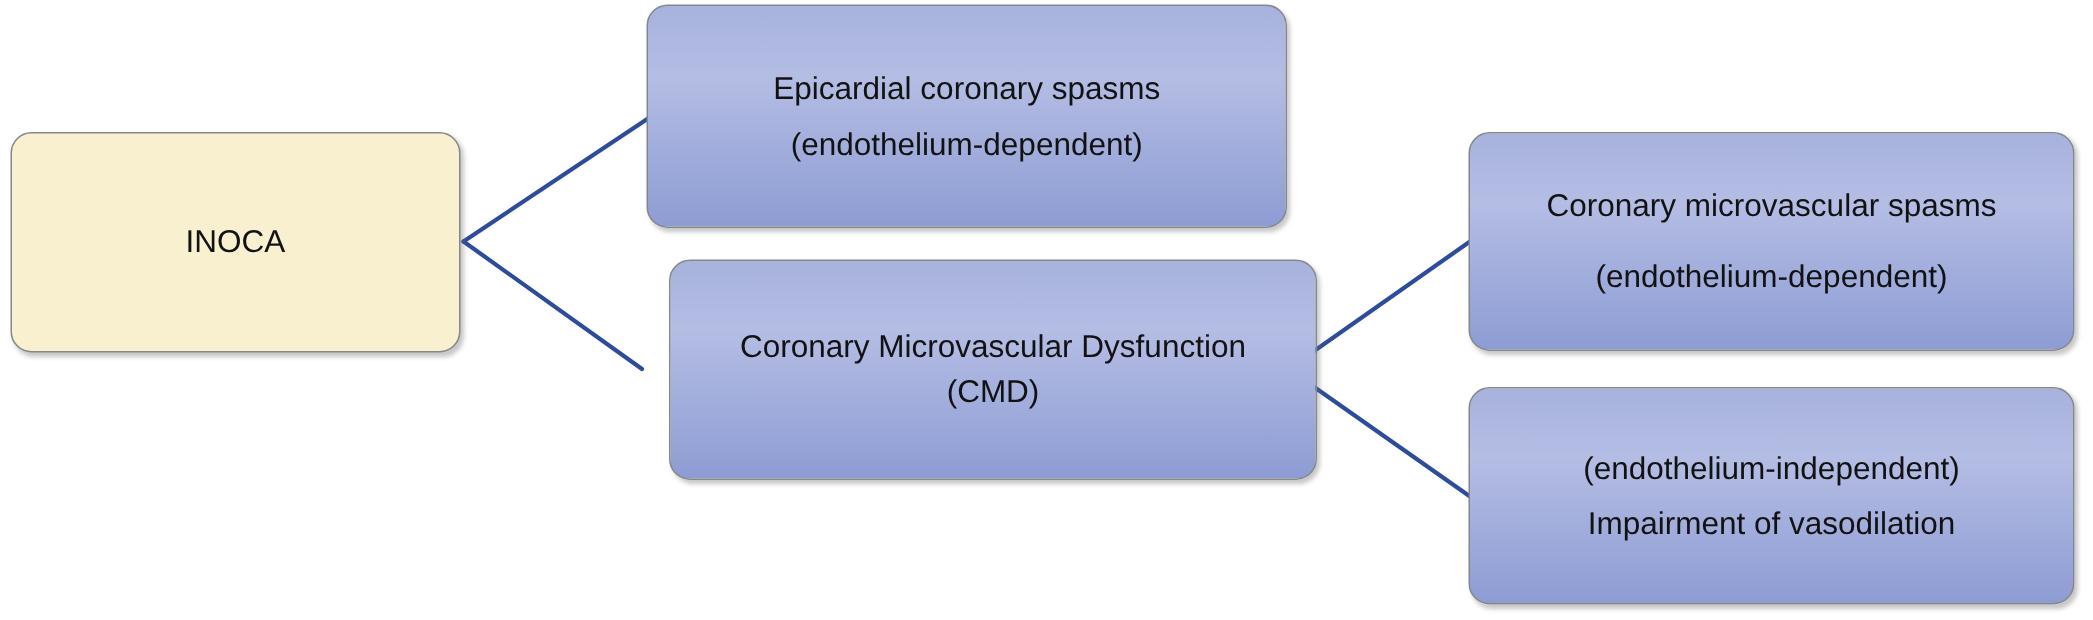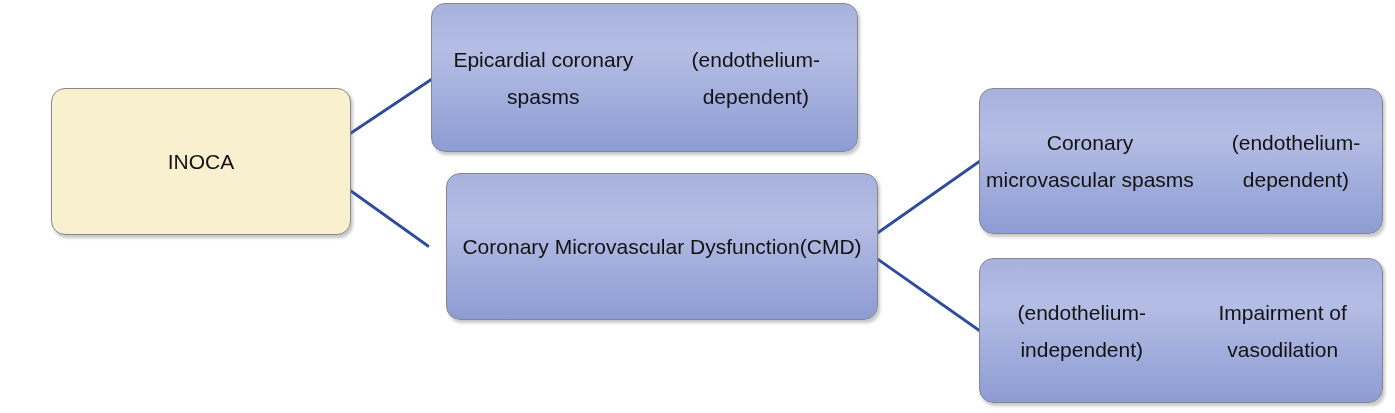--- a/index.html
+++ b/index.html
@@ -23,34 +23,34 @@
   .connectors line {
     stroke: var(--connector, #2e4c9e);
     stroke-width: 2.8;
     stroke-linecap: round;
   }
   .node {
     position: absolute;
     z-index: 1;
     box-sizing: border-box;
     display: flex;
-    flex-direction: row;
+    flex-direction: column;
     align-items: center;
     justify-content: center;
     text-align: center;
     border-radius: 14px;
     border: 1.4px solid var(--border, #85878a);
     box-shadow: 2px 2.5px 3px rgba(110,110,110,0.38);
     color: var(--text, #121212);
     font-size: 21px;
     line-height: 37px;
   }
   .node--root {
     background: var(--root-fill, #f8f0cf);
-    left: 7px; top: 88px; width: 300px; height: 147px; margin-left: 44px;
+    left: 7px; top: 88px; width: 300px; height: 147px;
   }
   .node--branch {
     background: linear-gradient(180deg,
       var(--branch-fill-top, #a7b2dd) 0%,
       var(--branch-fill-mid, #b4bde4) 32%,
       var(--branch-fill-bottom, #8d9cd3) 100%);
   }
   .node--epicardial { left: 431px; top: 3px;  width: 427px; height: 149px; }
   .node--cmd        { left: 427px; top: 173px; width: 432px; height: 147px; line-height: 30px; margin-left: 19px; }
   .node--micro      { left: 979px; top: 88px;  width: 404px; height: 146px; gap: 10px; }

